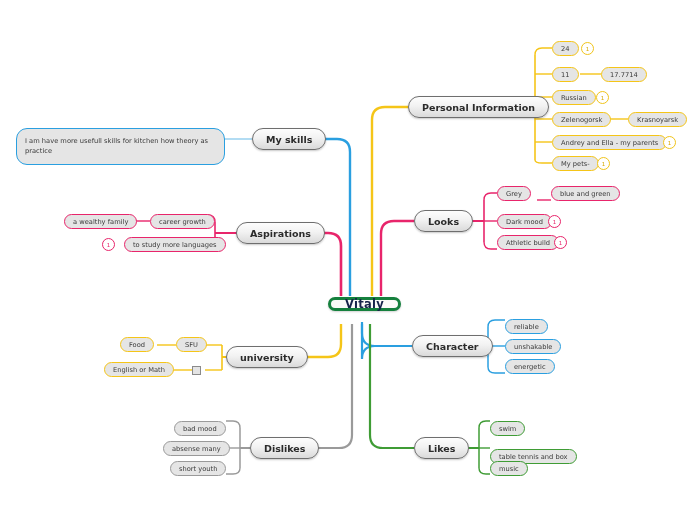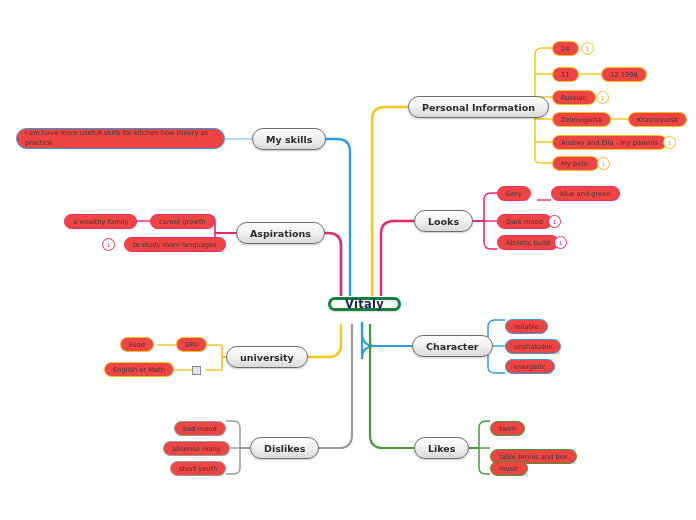--- a/index.html
+++ b/index.html
@@ -63,31 +63,31 @@
     color: #2b2b2b;
     justify-content: center;
     box-shadow: 0 1px 2px rgba(0,0,0,.22);
     z-index: 5;
   }
 
   
   .leaf {
     border: 1.3px solid #cccccc;
     border-radius: 9px;
-    background: #ef4444;
+    background: #e5e5e5;
     padding: 0 8px;
     height: 15px;
     font-size: 6.7px;
     color: #3a3a3a;
     z-index: 4;
   }
   .leaf.tall {
     height: auto;
     min-height: 15px;
-    padding: 0 8px;
+    padding: 8px 8px;
     white-space: normal;
     line-height: 1.45;
     display: block;
   }
   .leaf.c-yellow  { border-color: #f5c518; }
   .leaf.c-pink    { border-color: #e8256b; }
   .leaf.c-blue    { border-color: #2a9fe0; }
   .leaf.c-green   { border-color: #3f9c35; }
   .leaf.c-grey    { border-color: #9a9a9a; }
   .leaf.c-skyblue { border-color: #2a9fe0; border-width: 1.5px; border-radius: 11px; }
@@ -212,21 +212,21 @@
   <div class="node main-node" style="left:236px; top:222px;">Aspirations</div>
 
   <div class="node main-node" style="left:250px; top:437px;">Dislikes</div>
 
   <div class="node main-node" style="left:226px; top:346px;">university</div>
 
   <div class="node leaf c-yellow" style="left:552px; top:41px;">24</div>
   <div class="badge" style="left:581px; top:42px;">1</div>
 
   <div class="node leaf c-yellow" style="left:552px; top:67px;">11</div>
-  <div class="node leaf c-yellow" style="left:601px; top:67px;">12.1998</div>
+  <div class="node leaf c-yellow" style="left:601px; top:67px;">17.7714</div>
 
   <div class="node leaf c-yellow" style="left:552px; top:90px;">Russian</div>
   <div class="badge" style="left:596px; top:91px;">1</div>
 
   <div class="node leaf c-yellow" style="left:552px; top:112px;">Zelenogorsk</div>
   <div class="node leaf c-yellow" style="left:628px; top:112px;">Krasnoyarsk</div>
 
   <div class="node leaf c-yellow" style="left:552px; top:135px;">Andrey and Ella - my parents</div>
   <div class="badge" style="left:663px; top:136px;">1</div>
 

